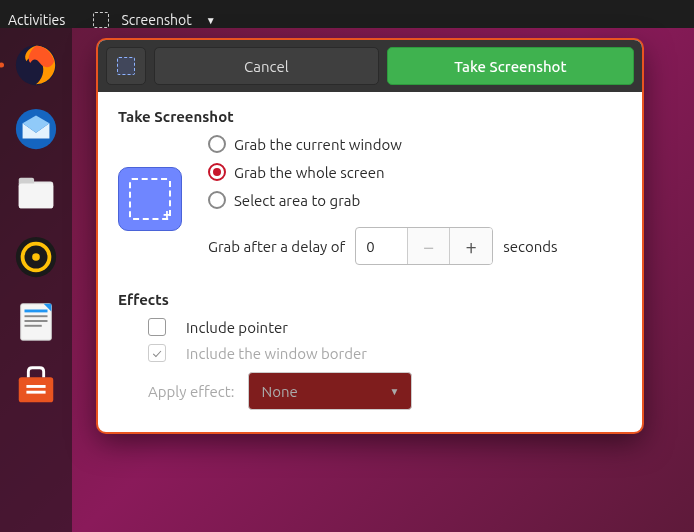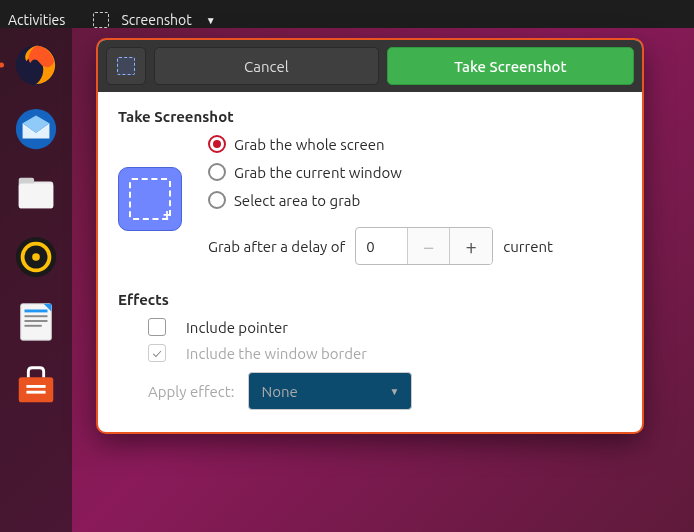--- a/index.html
+++ b/index.html
@@ -117,21 +117,21 @@
     width: 18px; height: 18px; border: 1.5px solid #999; border-radius: 3px;
     display: flex; align-items: center; justify-content: center; background: #fff;
   }
   .check.checked::after { content: "✓"; font-size: 13px; color: #888; }
   .disabled { color: #a8a8a8; }
   .disabled .check { border-color: #ccc; }
   .apply-row { display: flex; align-items: center; gap: 14px; margin: 10px 0 0 30px; }
   .combo {
     width: 164px; height: 38px; border: 1px solid #ccc; border-radius: 4px;
     display: flex; align-items: center; justify-content: space-between;
-    padding: 0 12px; color: #aaa; background: #0c4a6e;
+    padding: 0 12px; color: #aaa; background: #7f1d1d;
   }
   .combo .tri { font-size: 10px; color: #aaa; }
 </style>
 </head>
 <body>
 
 <div class="topbar">
   <span class="topbar-activities">Activities</span>
   <span class="topbar-app">
     <span class="dashed-sq"></span>
@@ -200,42 +200,42 @@
 
   <div class="body">
     <div class="section-title">Take Screenshot</div>
 
     <div class="grab-row">
       <div class="preview">
         <div class="preview-inner"></div>
       </div>
       <div style="flex:1">
         <div class="radios">
+          <div class="radio">
+            <span class="dot"></span>
+            <span>Grab the current window</span>
+          </div>
           <div class="radio selected">
             <span class="dot"></span>
             <span>Grab the whole screen</span>
-          </div>
-          <div class="radio">
-            <span class="dot"></span>
-            <span>Grab the current window</span>
           </div>
           <div class="radio">
             <span class="dot"></span>
             <span>Select area to grab</span>
           </div>
         </div>
 
         <div class="delay-row">
           <span>Grab after a delay of</span>
           <div class="spin">
             <div class="spin-val">0</div>
             <div class="spin-btn minus">−</div>
             <div class="spin-btn">+</div>
           </div>
-          <span>current</span>
+          <span>seconds</span>
         </div>
       </div>
     </div>
 
     <div class="effects">
       <div class="section-title">Effects</div>
 
       <div class="check-row">
         <span class="check"></span>
         <span>Include pointer</span>

